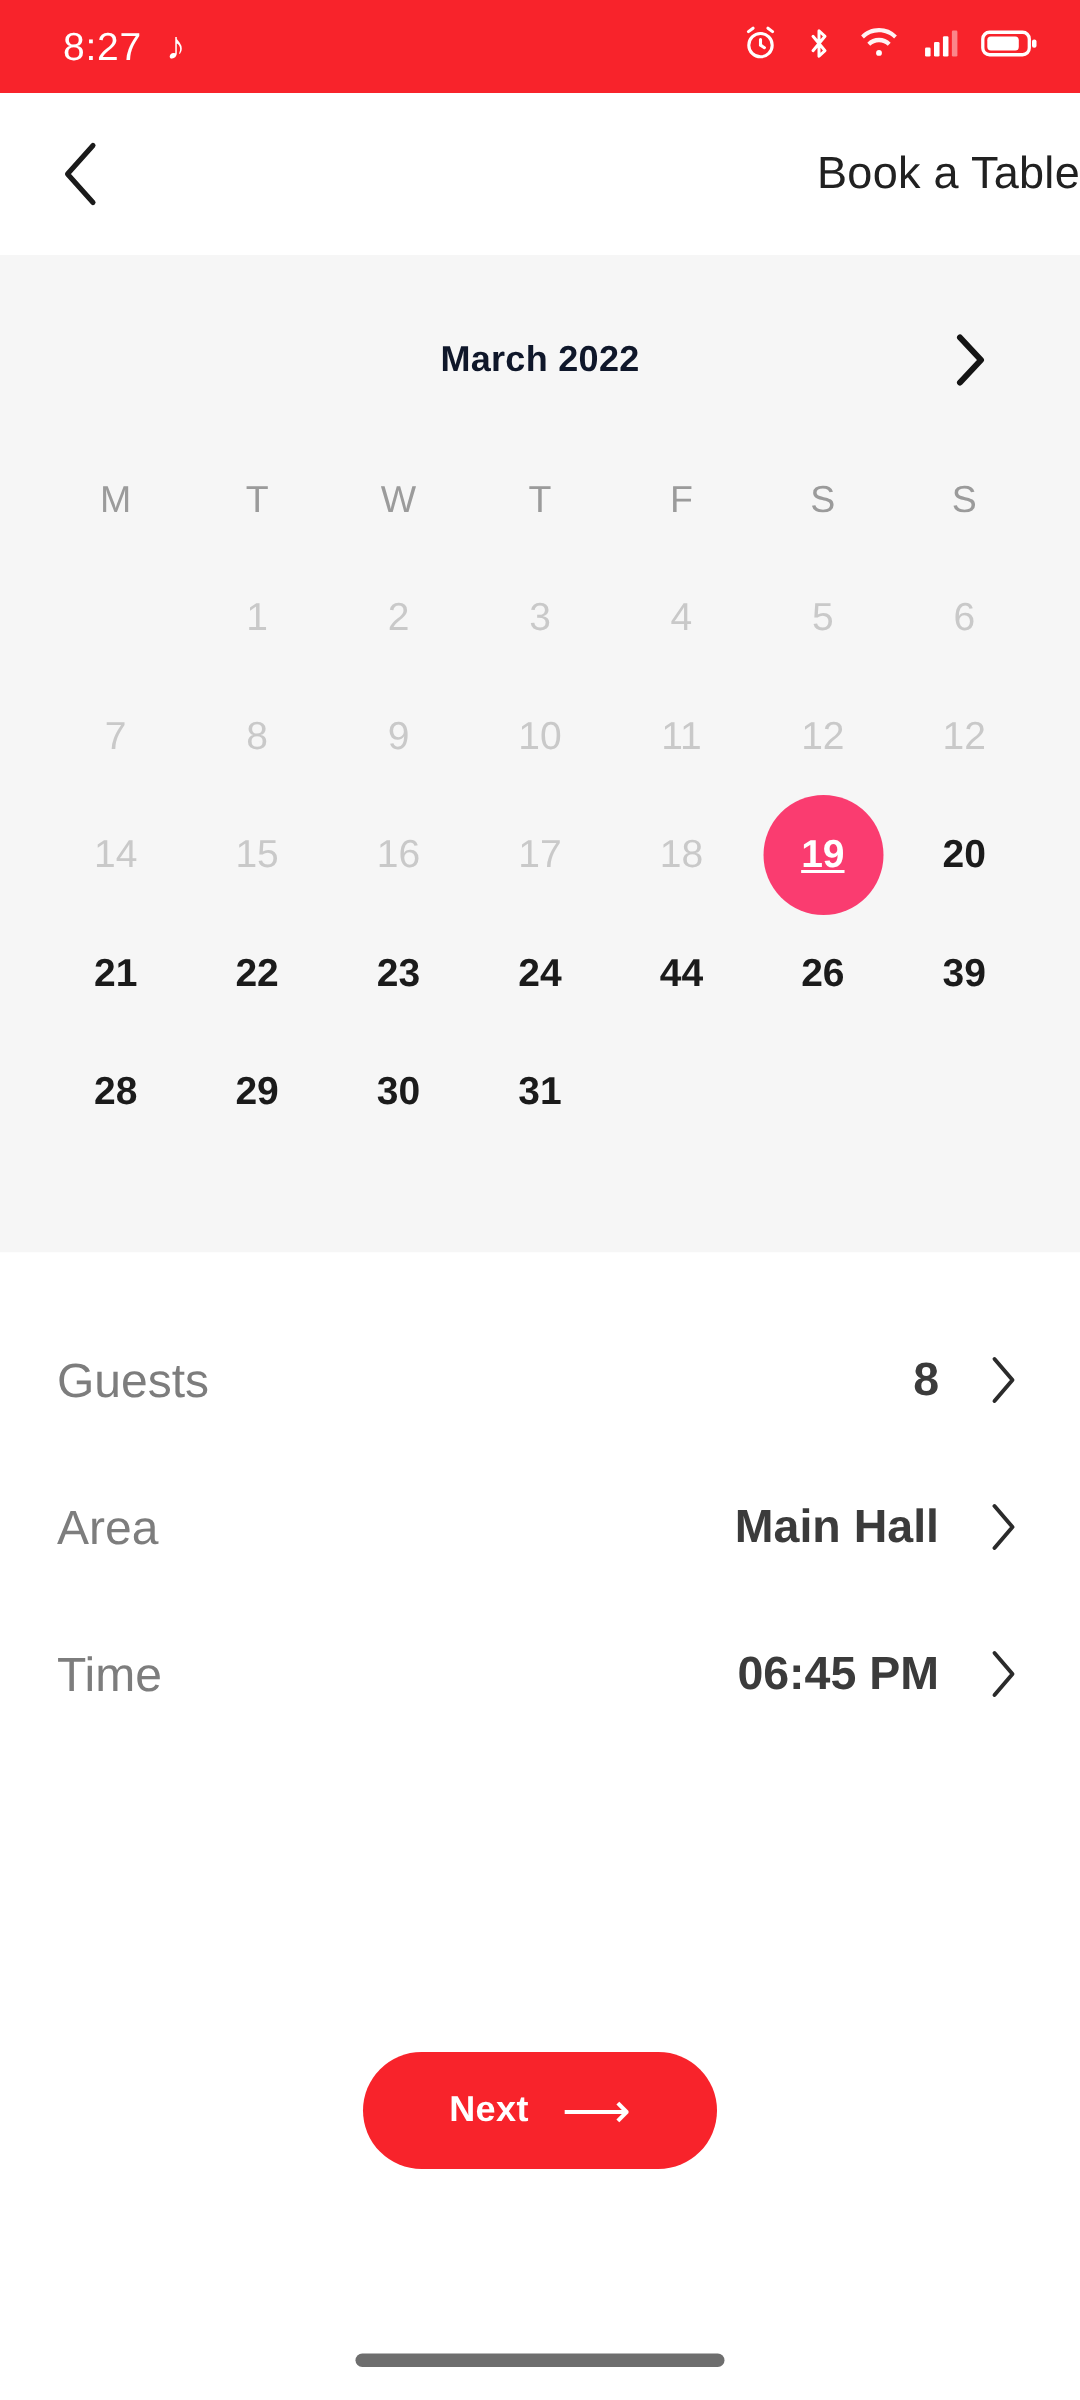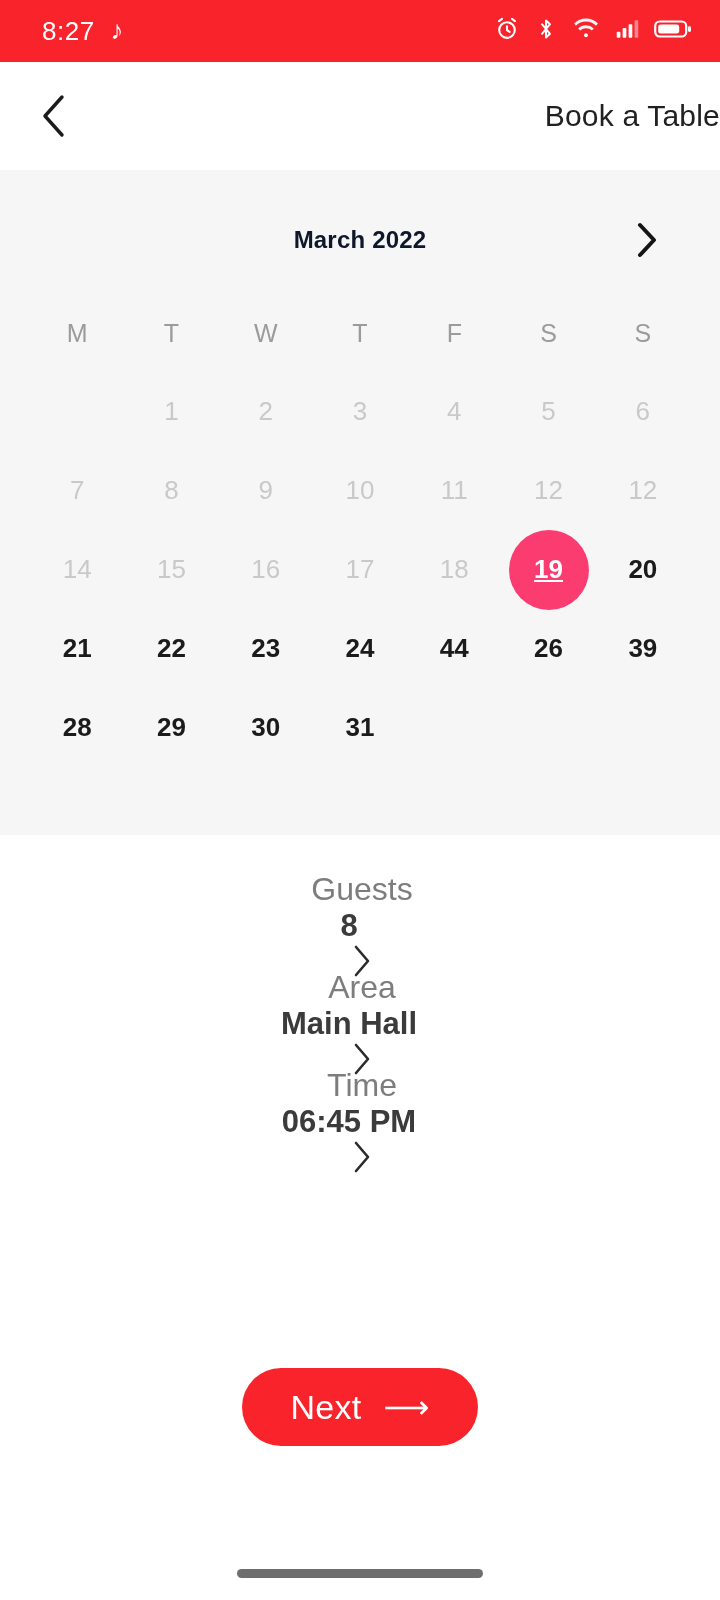--- a/index.html
+++ b/index.html
@@ -103,21 +103,20 @@
     background:#FA3C70; color:#ffffff; font-weight:700;text-decoration:underline;
   }
 
   
   .options { flex:0 0 auto; background:#ffffff; padding-top:36px; }
   .opt-row {
     display:flex; align-items:center;
     height:98px;
     padding:0 34px 0 38px;
     cursor:pointer;
-    flex-direction:column;
   }
   .opt-label {
     font-size:32px; color:#7d7d7d; font-weight:400;
   }
   .opt-grow { flex:1 1 auto; }
   .opt-value {
     font-size:31px; color:#3b3b3b; font-weight:700;
     margin-right:26px;
   }
   .opt-chev {
@@ -132,21 +131,21 @@
     padding-bottom:100px;
   }
   .next-btn {
     background:#F8232B; color:#ffffff;
     border:none; border-radius:40px;
     height:78px; min-width:236px;
     padding:0 40px;
     display:flex; align-items:center; justify-content:center; gap:22px;
     cursor:pointer;
   }
-  .next-label { font-size:34px; font-weight:400; letter-spacing:0.3px; }
+  .next-label { font-size:24px; font-weight:700; letter-spacing:0.3px; }
   .next-arrow { font-size:32px; line-height:1; }
 
   
   .home-bar-wrap {
     flex:0 0 auto; height:54px;
     display:flex; align-items:center; justify-content:center;
   }
   .home-bar {
     width:246px; height:9px; border-radius:5px;
     background:#6e6e6e;

